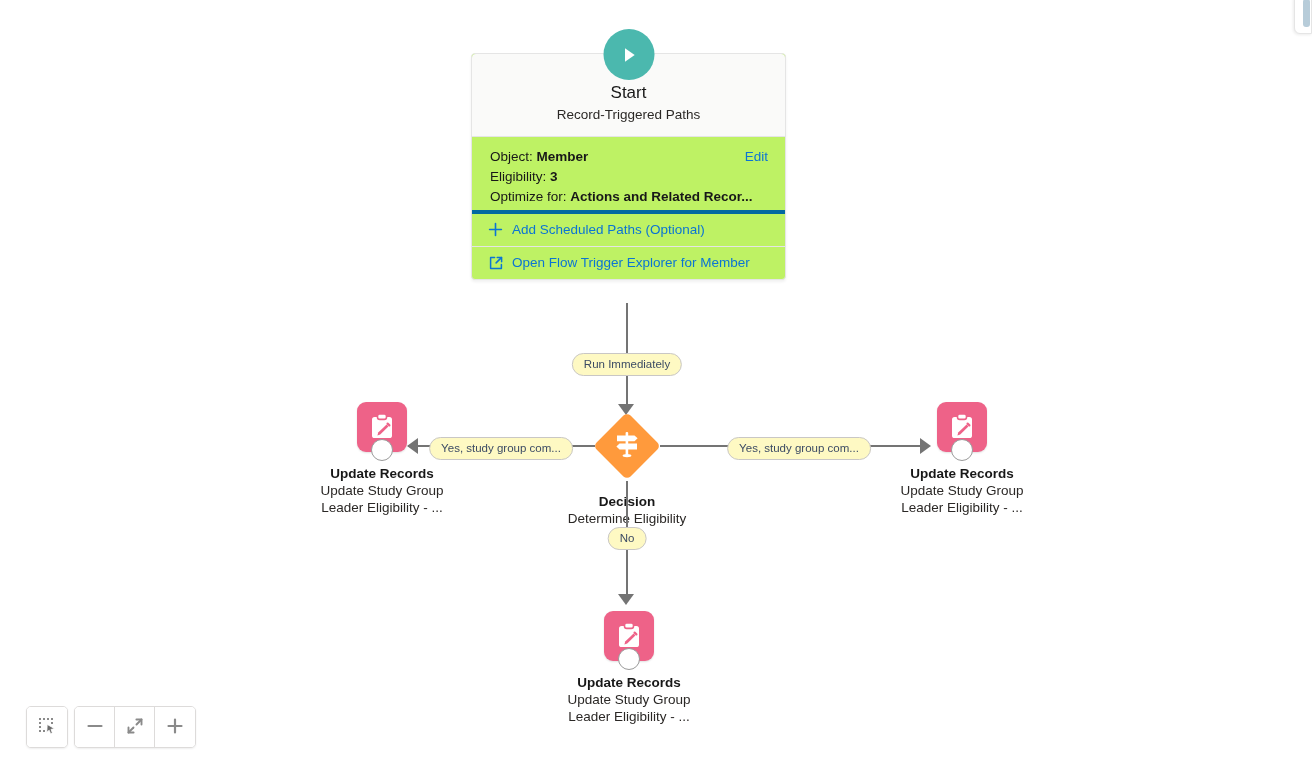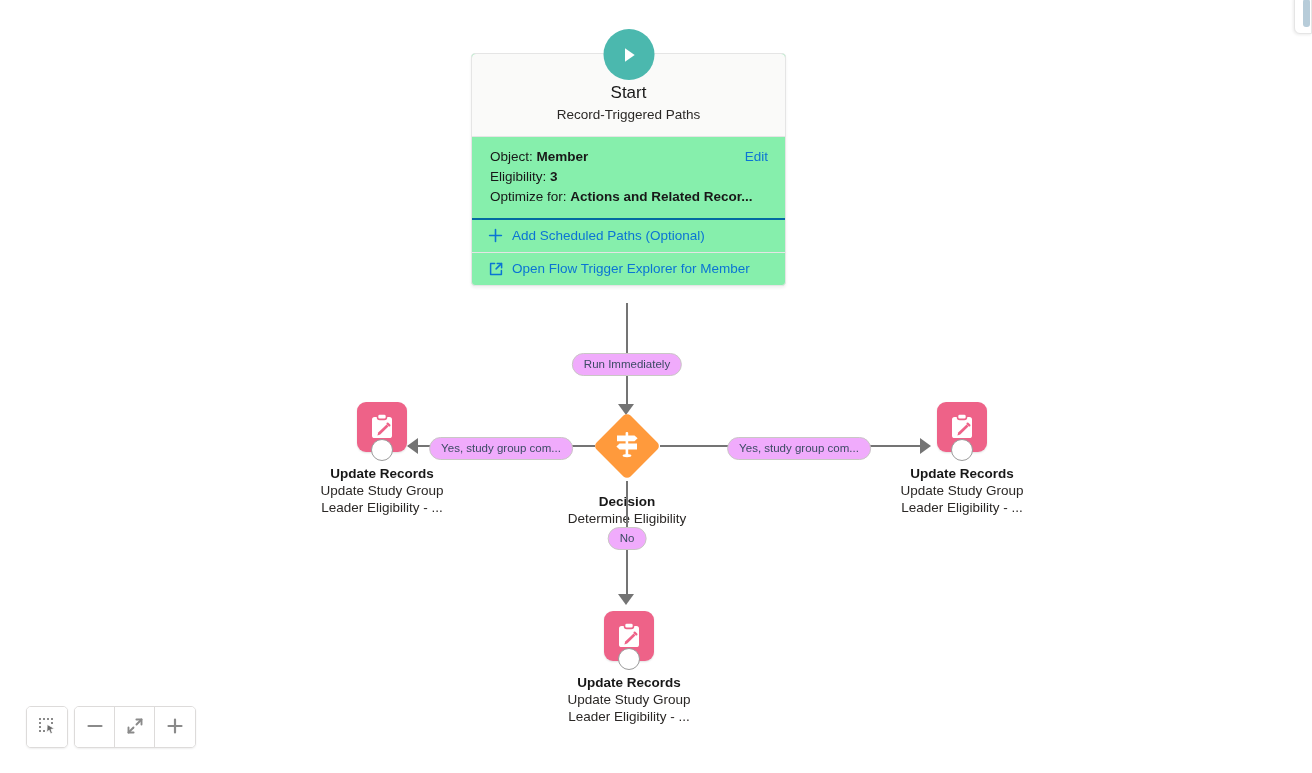--- a/index.html
+++ b/index.html
@@ -44,21 +44,21 @@
     background: #b7ccd9;
     border-radius: 3px;
   }
 
   
   .start-node {
     position: absolute;
     left: 471px;
     top: 53px;
     width: 313px;
-    background: #86efac;
+    background: #bef264;
     border: 1px solid #e5e5e5;
     border-radius: 4px;
     box-shadow: 0 2px 3px rgba(0,0,0,0.06);
   }
   .start-header {
     background: #fafaf9;
     border-bottom: 1px solid #e5e5e5;
     padding: 28px 10px 11px;
     text-align: center;
     border-radius: 4px 4px 0 0;
@@ -84,22 +84,22 @@
     line-height: 22px;
   }
   .start-subtitle {
     font-size: 13.5px;
     color: #2b2826;
     line-height: 20px;
     margin-top: 1px;
   }
 
   .start-body {
-    padding: 10px 18px 11px;
-    border-bottom: 2px solid #0369a1;
+    padding: 10px 18px 3px;
+    border-bottom: 4px solid #0369a1;
     position: relative;
   }
   .start-row {
     font-size: 13.5px;
     line-height: 20px;
     color: #181818;
     white-space: nowrap;
     overflow: hidden;
   }
   .start-row .lbl { font-weight: 400; }
@@ -159,21 +159,21 @@
   .arrow-left {
     position: absolute;
     width: 0; height: 0;
     border-top: 8px solid transparent;
     border-bottom: 8px solid transparent;
     border-right: 11px solid #747474;
   }
 
   .conn-pill {
     position: absolute;
-    background: #f0abfc;
+    background: #fef9c3;
     border: 1px solid #c9c7c5;
     border-radius: 14px;
     font-size: 11.5px;
     color: #3c4b64;
     padding: 3px 11px 4px;
     white-space: nowrap;
     line-height: 14px;
     cursor: pointer;
     transform: translateX(-50%);
   }

